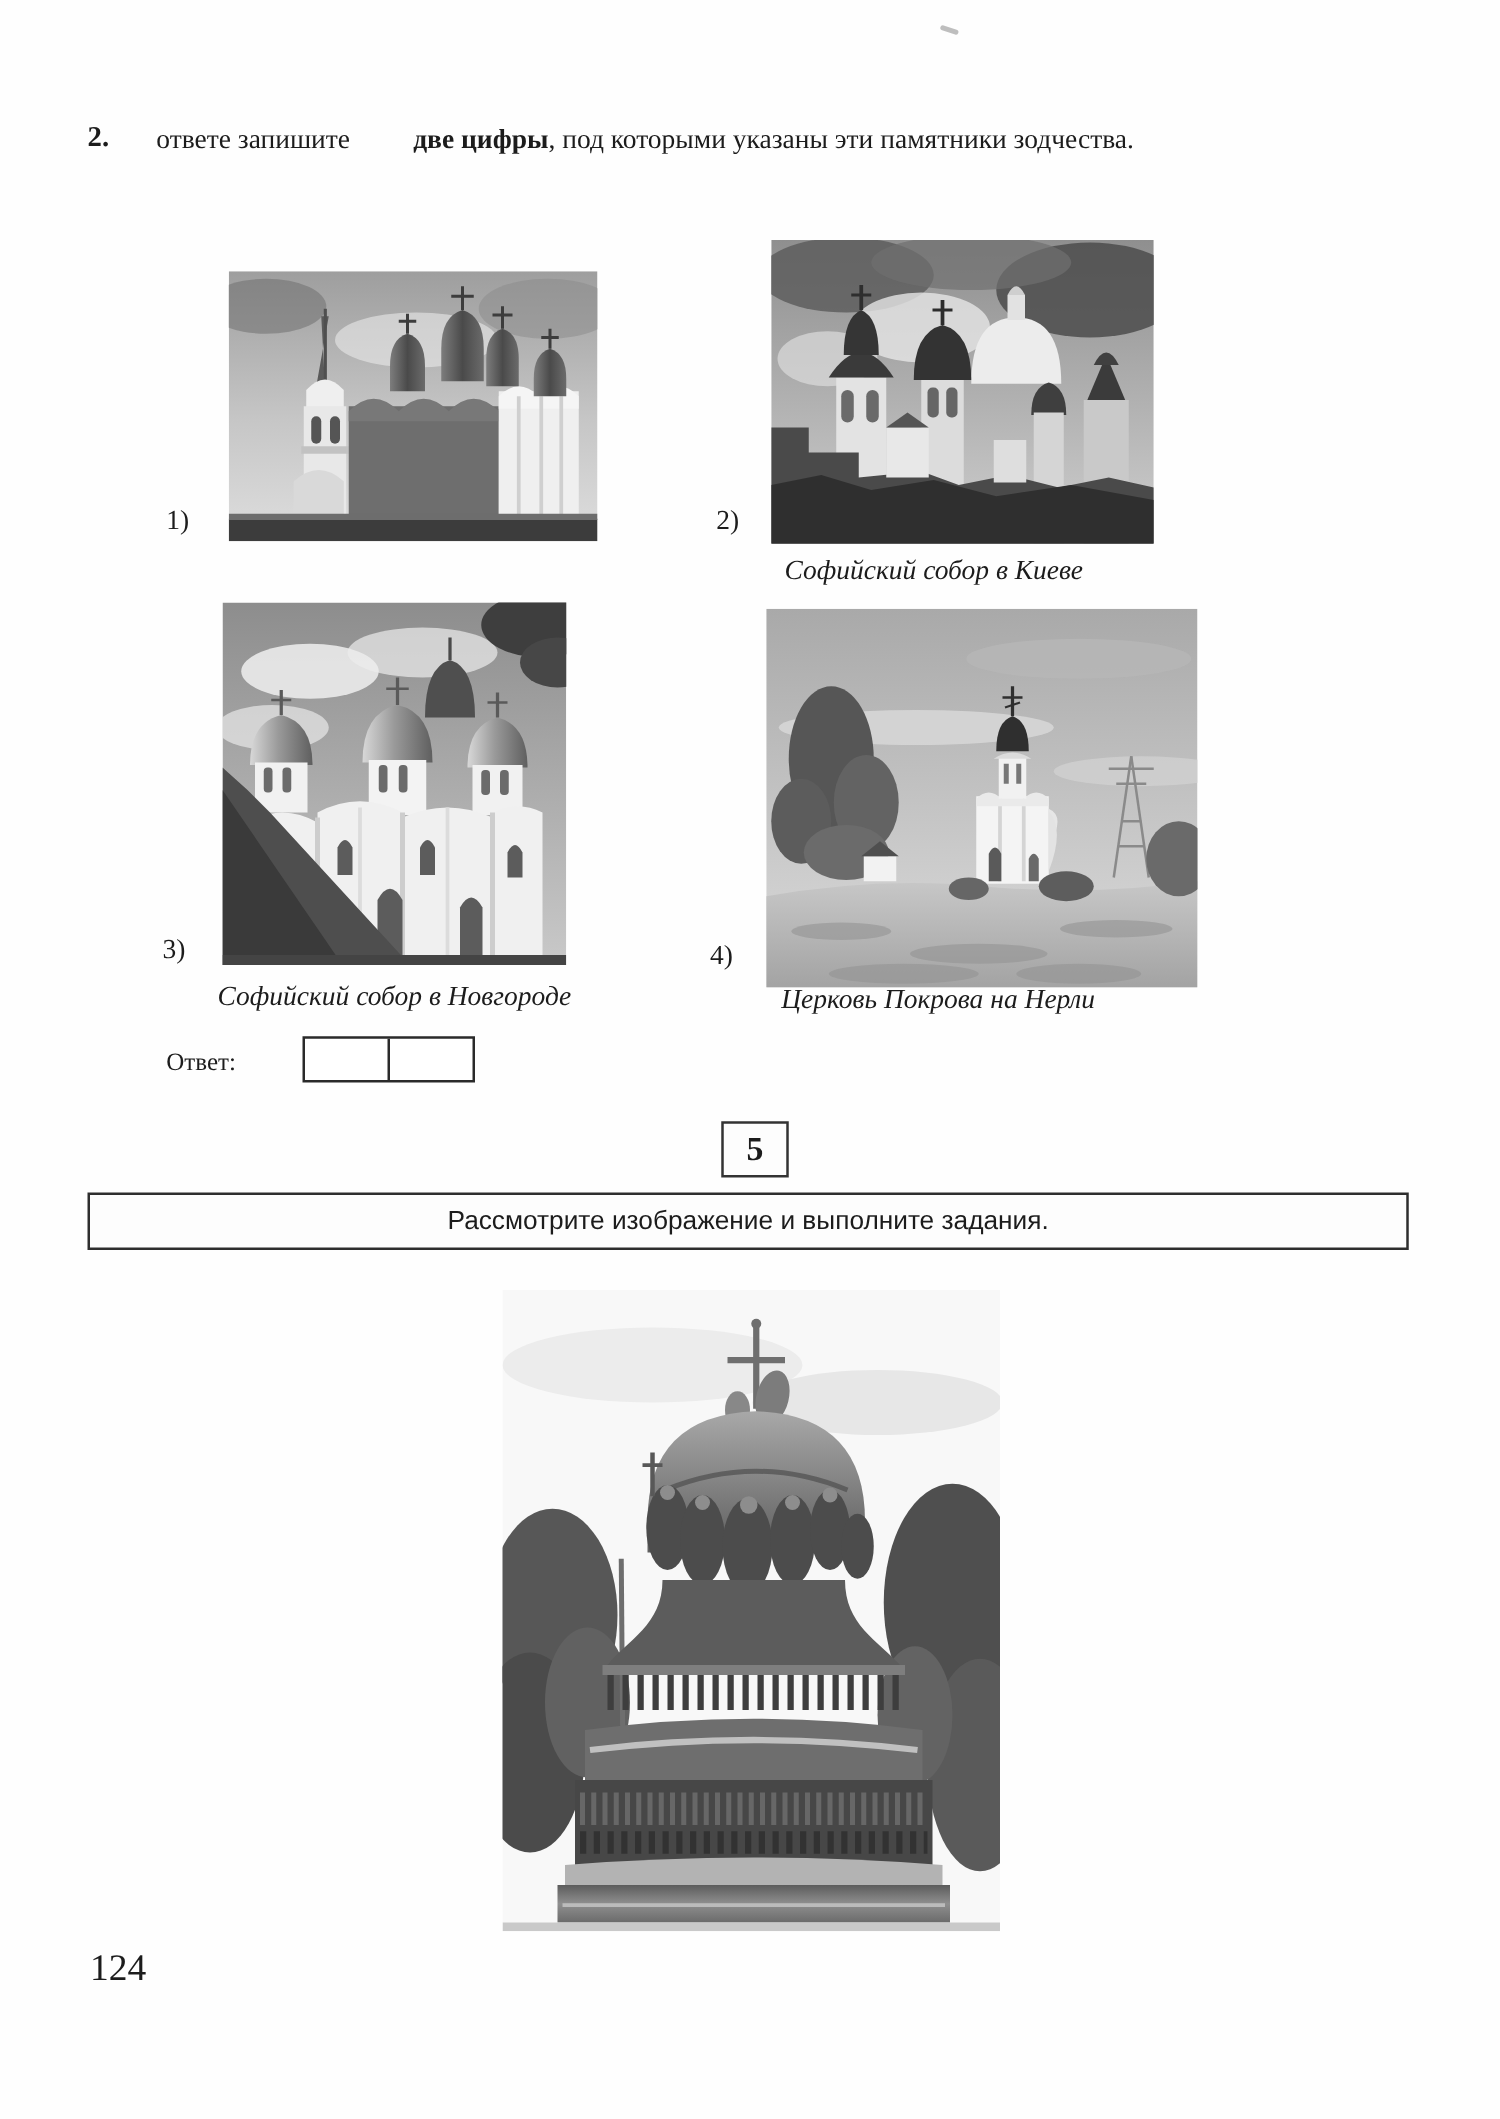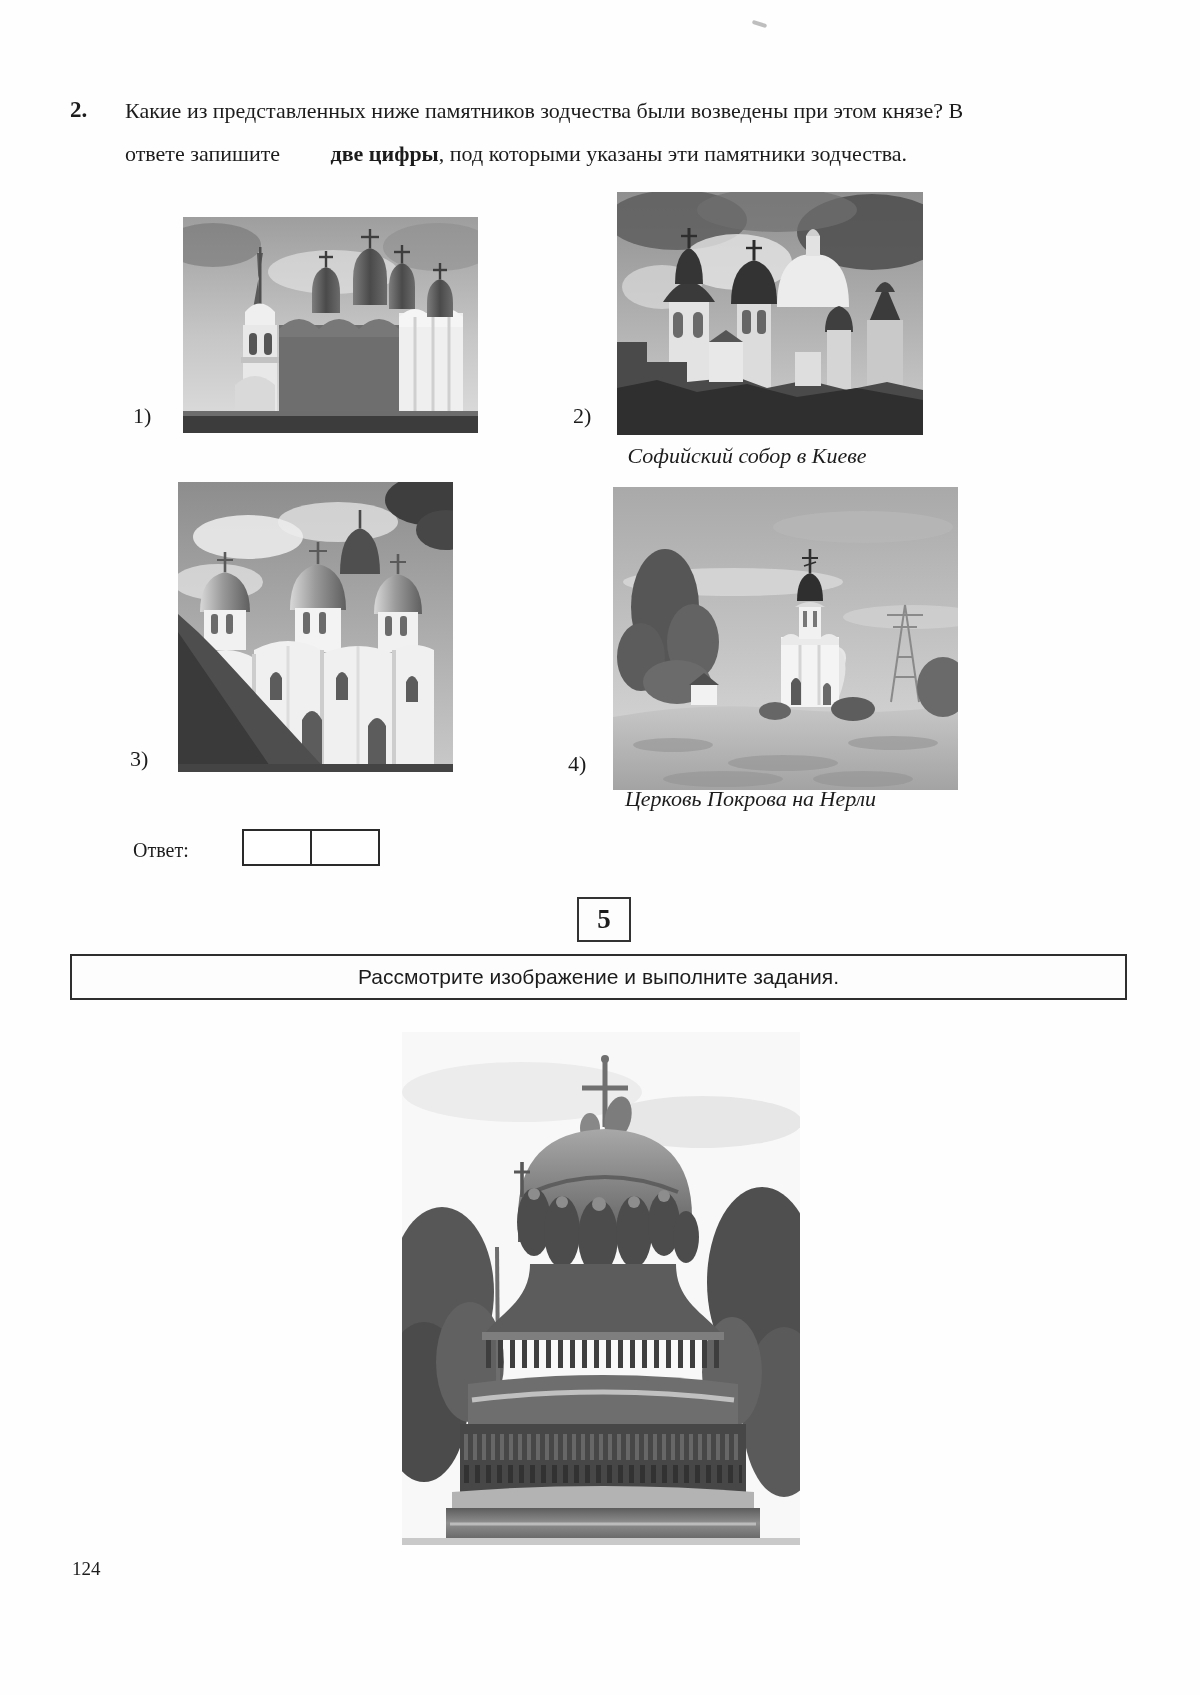--- a/index.html
+++ b/index.html
@@ -16,33 +16,32 @@
   .answer-label{font-size:20px;}
   .answer-box{display:flex;border:2px solid #2a2a2a;background:#fff;}
   .ans-cell{width:66px;height:33px;}
   .ans-cell.first{border-right:2px solid #2a2a2a;}
   .tasknum-box{border:2px solid #333;background:#fdfdfd;display:flex;
                align-items:center;justify-content:center;
                font-weight:bold;font-size:27px;}
   .header-bar{border:2px solid #2e2e2e;background:#fdfdfd;display:flex;
               align-items:center;justify-content:center;
               font-family:"Liberation Sans",sans-serif;font-weight:normal;font-size:21px;}
-  .pagenum{font-size:19px;}
+  .pagenum{font-size:30px;}
   .artifact{background:#a8a8a8;border-radius:2px;transform:rotate(18deg);opacity:.75;}
 </style>
 </head>
 <body>
 
 <div class="page">
 
   <div class="abs artifact" style="left:752px;top:22px;width:15px;height:4px;"></div>
 
   <div class="abs qnum" style="left:70px;top:97px;">2.</div>
   <div class="abs qtext" style="left:125px;top:89px;">
-    <div>Какие из представленных ниже памятников зодчества были возведены при этом князе? В</div>
     <div><span>ответе запишите </span><span class="b">две цифры</span><span>, под которыми указаны эти памятники зодчества.</span></div>
   </div>
 
   <div class="abs photo" style="left:183px;top:217px;width:295px;height:216px;">
     <svg viewBox="0 0 295 216" preserveAspectRatio="none">
       <defs>
         <linearGradient id="p1sky" x1="0" y1="0" x2="0" y2="1">
           <stop offset="0" stop-color="#9e9e9e"></stop>
             <stop offset="0.55" stop-color="#c6c6c6"></stop>
             <stop offset="1" stop-color="#dedede"></stop>
@@ -213,20 +212,21 @@
         <path d="M190,244 q9,-16 18,0 l0,46 l-18,0 Z"></path>
         <path d="M52,244 q9,-16 18,0 l0,46 l-18,0 Z"></path>
       </g>
 
       <path d="M0,96 L0,290 L150,290 L38,168 L20,150 L0,132 Z" fill="#4e4e4e"></path>
       <path d="M0,150 L0,290 L96,290 Z" fill="#3a3a3a"></path>
       <rect x="0" y="282" width="275" height="8" fill="#444"></rect>
     </svg>
   </div>
   <div class="abs itemnum" style="left:130px;top:746px;">3)</div>
+  <div class="abs caption" style="left:153px;top:784px;width:325px;">Софийский собор в Новгороде</div>
 
   <div class="abs photo" style="left:613px;top:487px;width:345px;height:303px;">
     <svg viewBox="0 0 345 303" preserveAspectRatio="none">
       <defs>
         <linearGradient id="p4sky" x1="0" y1="0" x2="0" y2="1">
           <stop offset="0" stop-color="#a9a9a9"></stop>
             <stop offset="0.7" stop-color="#cdcdcd"></stop>
             <stop offset="1" stop-color="#dadada"></stop>
         </linearGradient>
         <linearGradient id="p4field" x1="0" y1="0" x2="0" y2="1">

